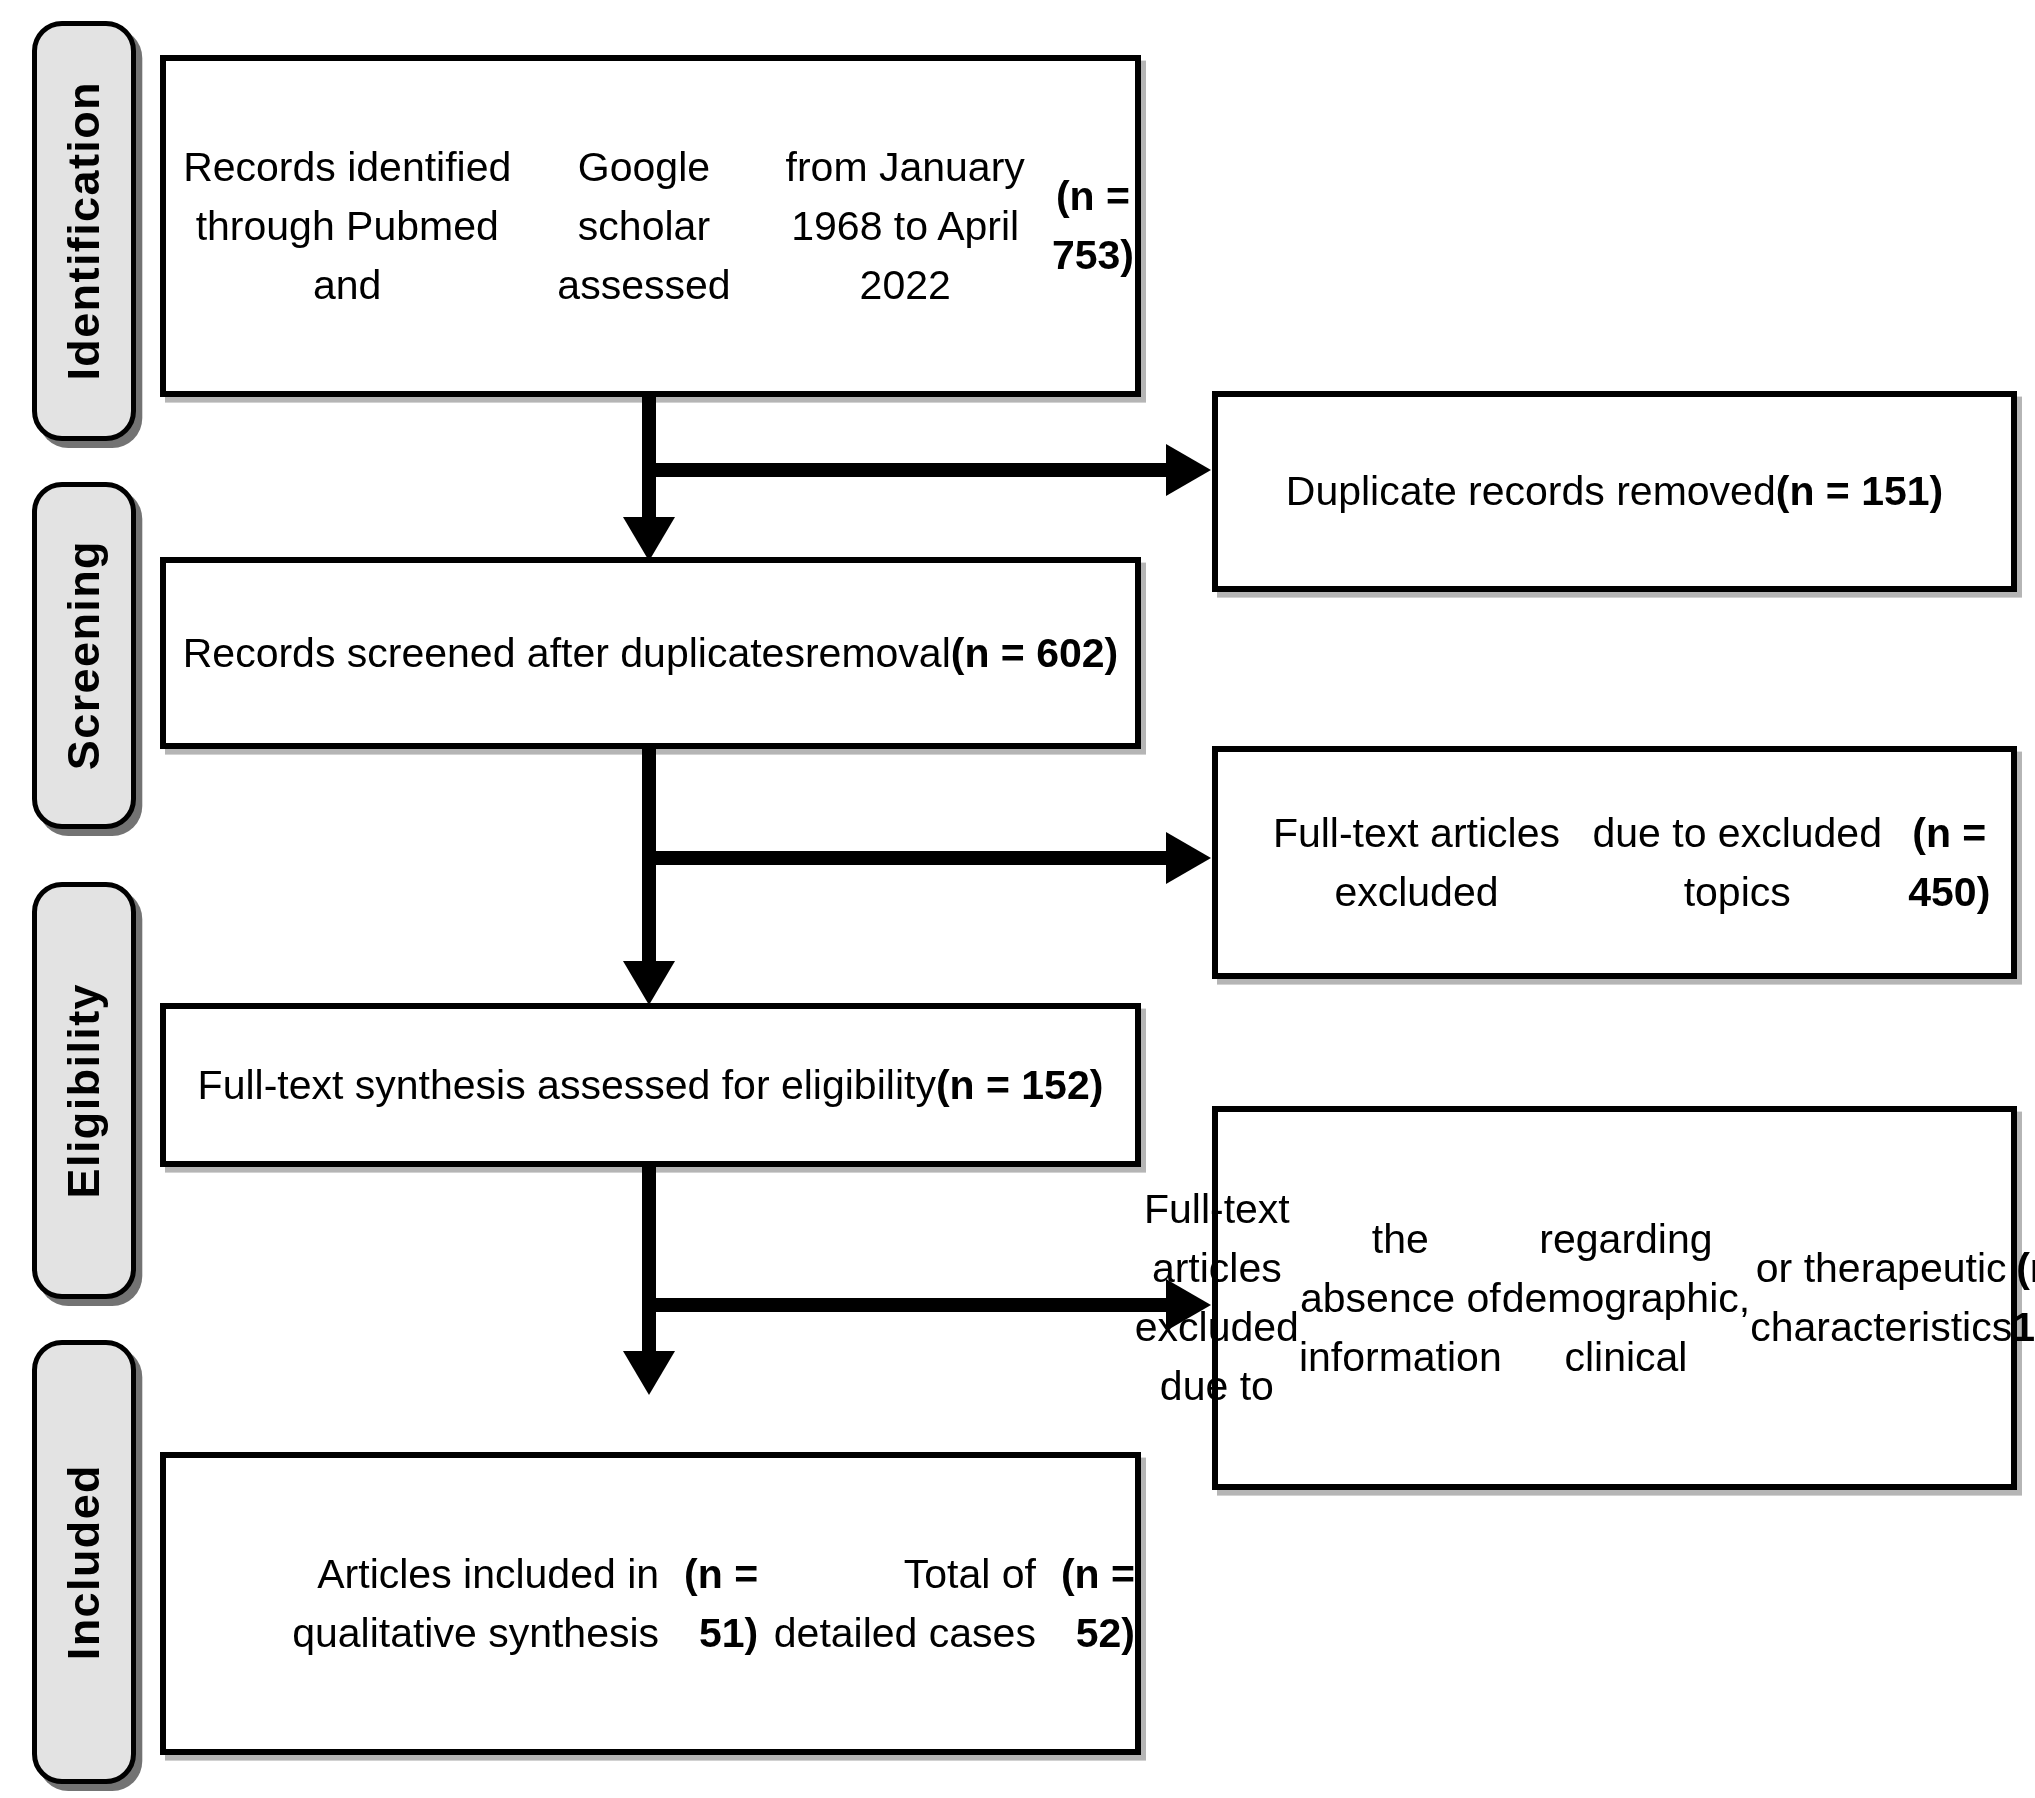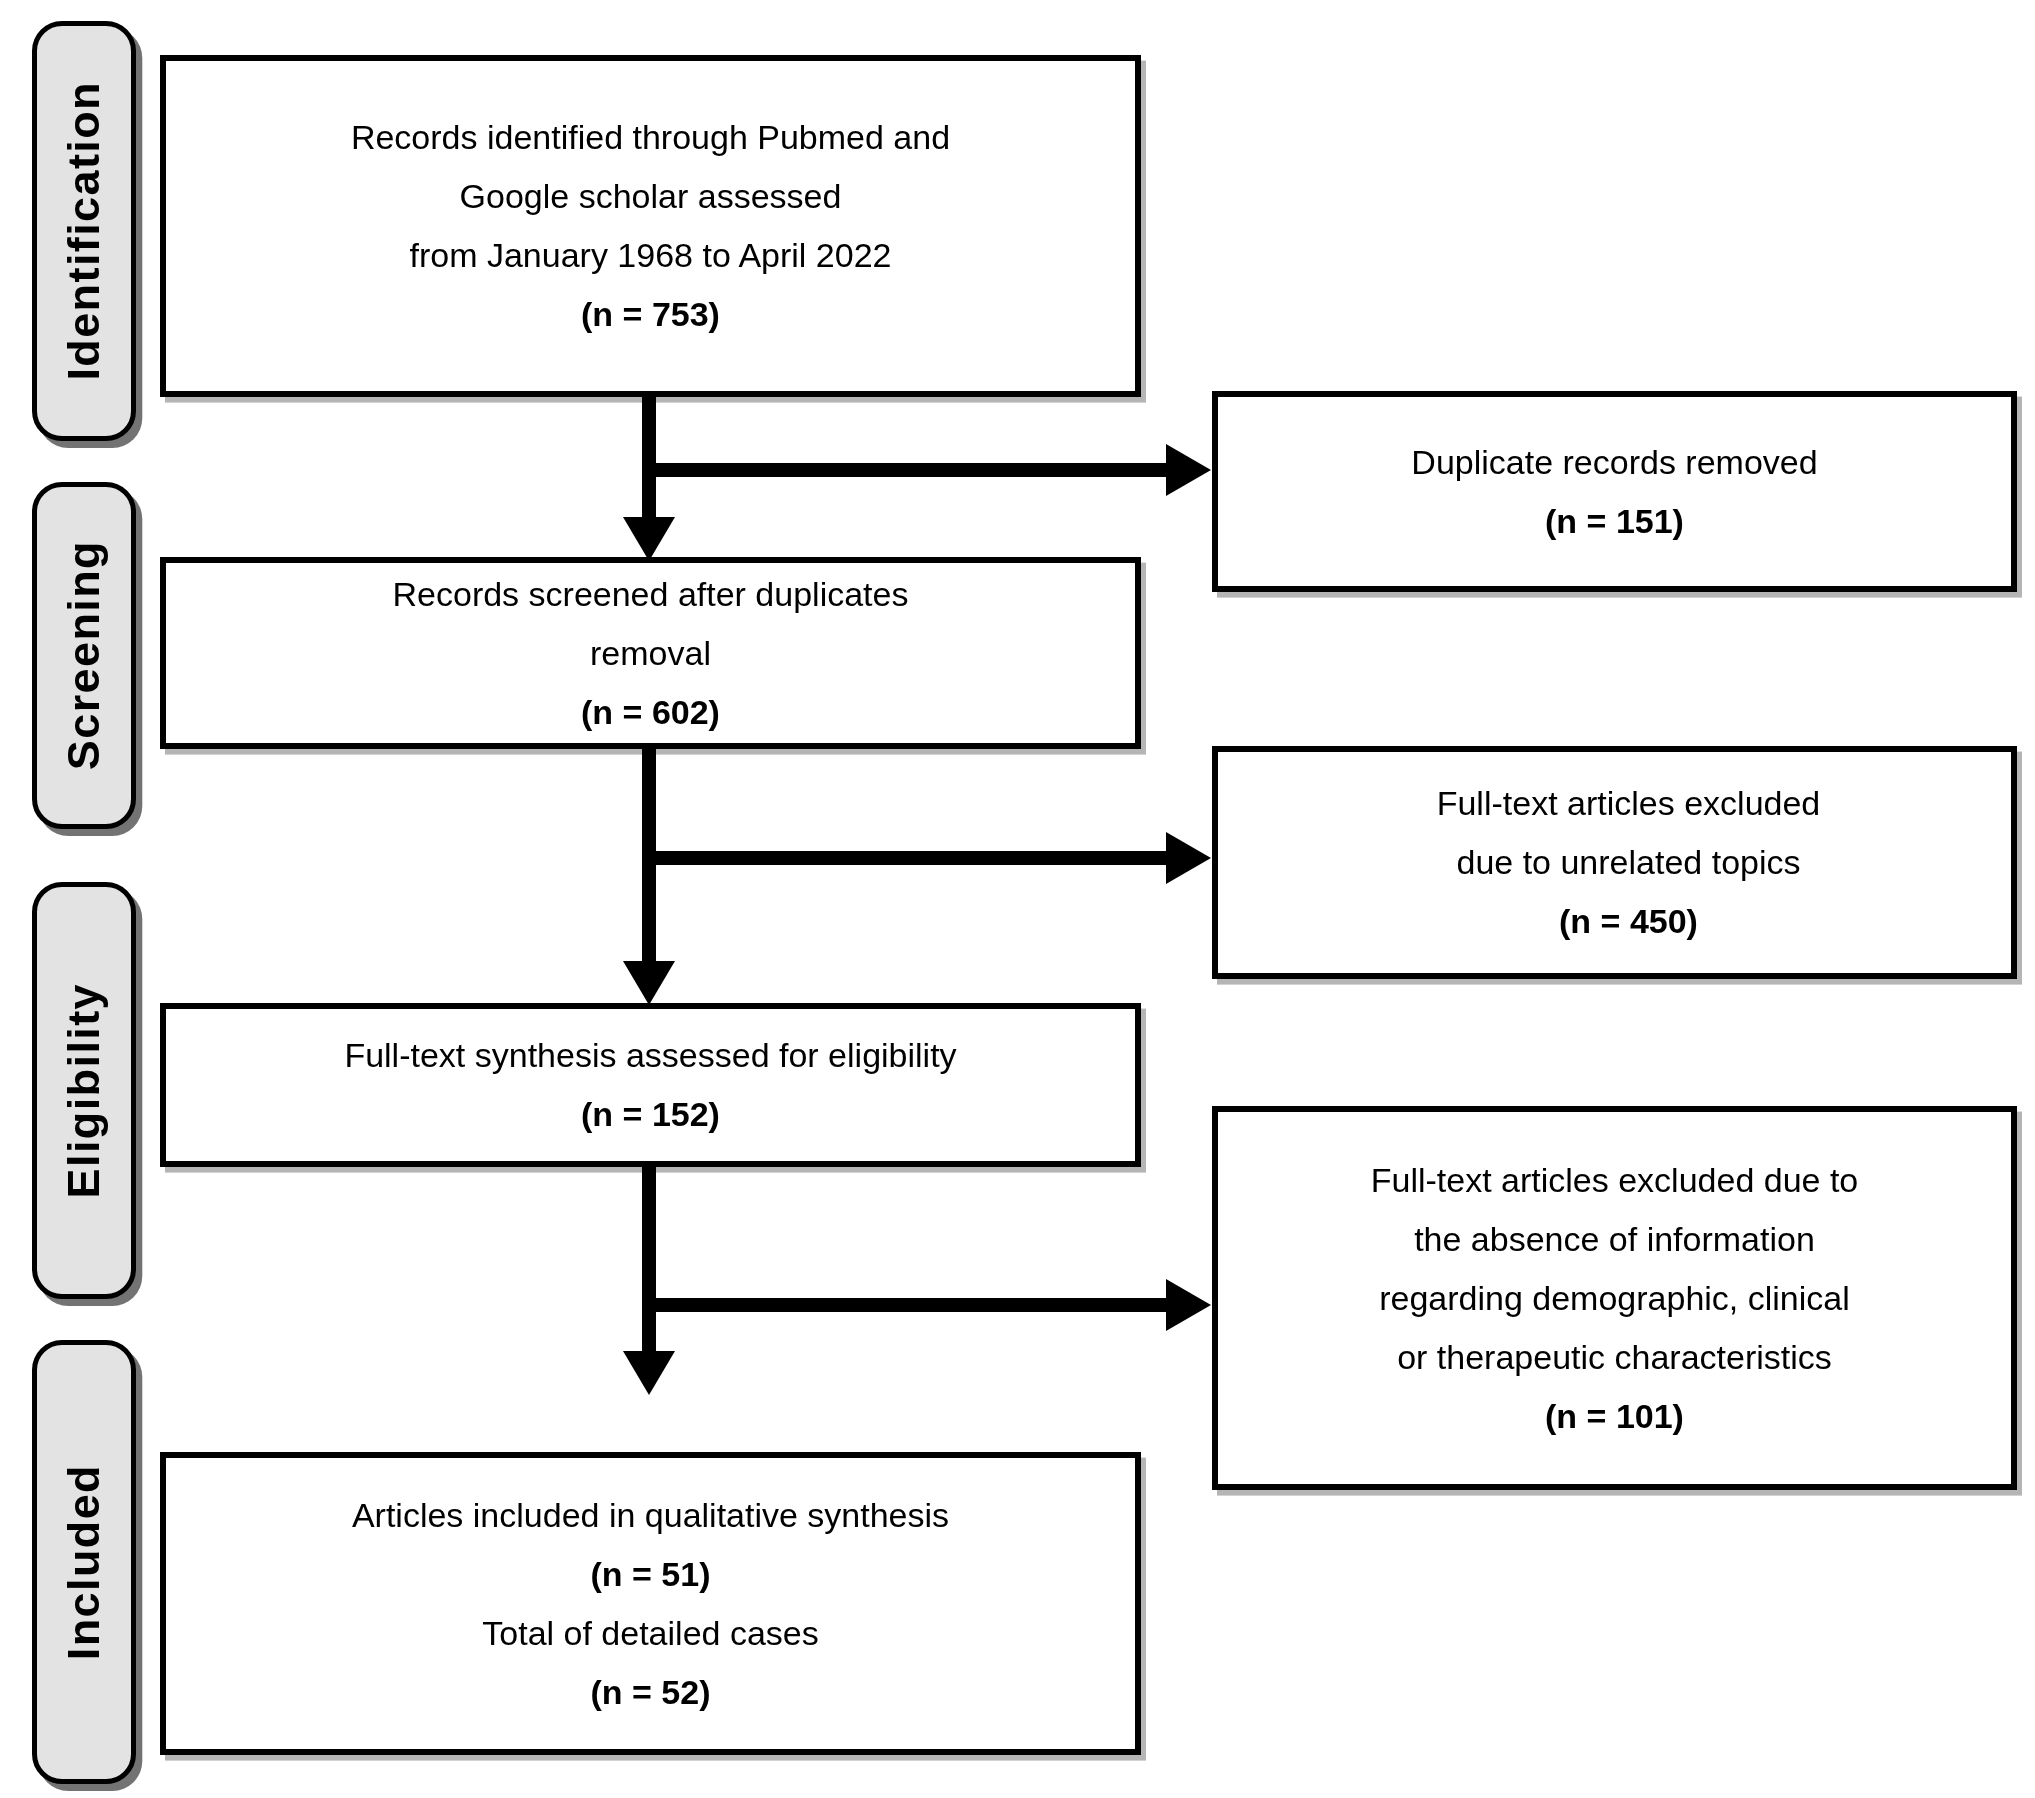--- a/index.html
+++ b/index.html
@@ -40,25 +40,25 @@
   }
 
   
   .flow-box {
     position: absolute;
     background: #ffffff;
     border: 6.3px solid #000000;
     box-shadow: 5px 5.6px 0 rgba(120,120,120,0.55);
     box-sizing: border-box;
     display: flex;
-    flex-direction: column;
+    flex-direction: row;
     align-items: center;
     justify-content: center;
     text-align: center;
-    font-size: 34px;
+    font-size: 41px;
     line-height: 59px;
   }
   .flow-box .count {
     font-weight: bold;
   }
   .main-col { left: 160px; width: 981px; }
   .right-col { left: 1212px; width: 805px; }
 
   
   .shaft-v {
@@ -131,21 +131,21 @@
     <div class="count">(n = 52)</div>
   </div>
 
   <div class="flow-box right-col" style="top:391px; height:201px;">
     <div>Duplicate records removed</div>
     <div class="count">(n = 151)</div>
   </div>
 
   <div class="flow-box right-col" style="top:746px; height:233px;padding-left:28px;">
     <div>Full-text articles excluded</div>
-    <div>due to unrelated topics</div>
+    <div>due to excluded topics</div>
     <div class="count">(n = 450)</div>
   </div>
 
   <div class="flow-box right-col" style="top:1106px; height:384px;">
     <div>Full-text articles excluded due to</div>
     <div>the absence of information</div>
     <div>regarding demographic, clinical</div>
     <div>or therapeutic characteristics</div>
     <div class="count">(n = 101)</div>
   </div>

